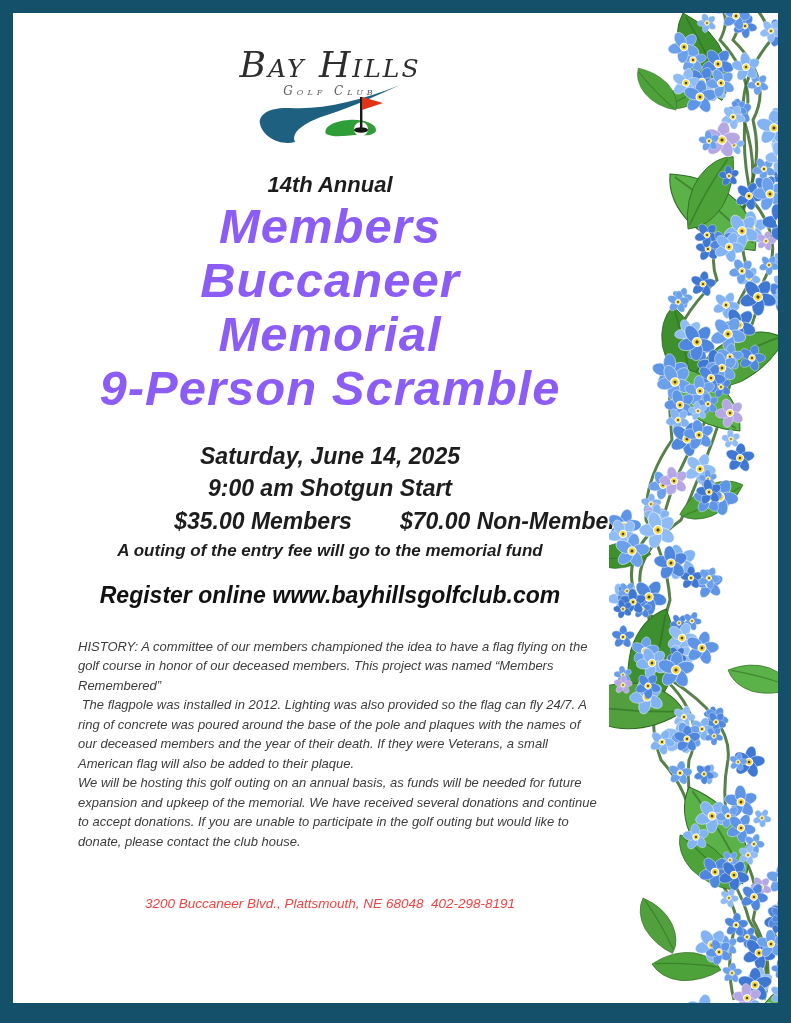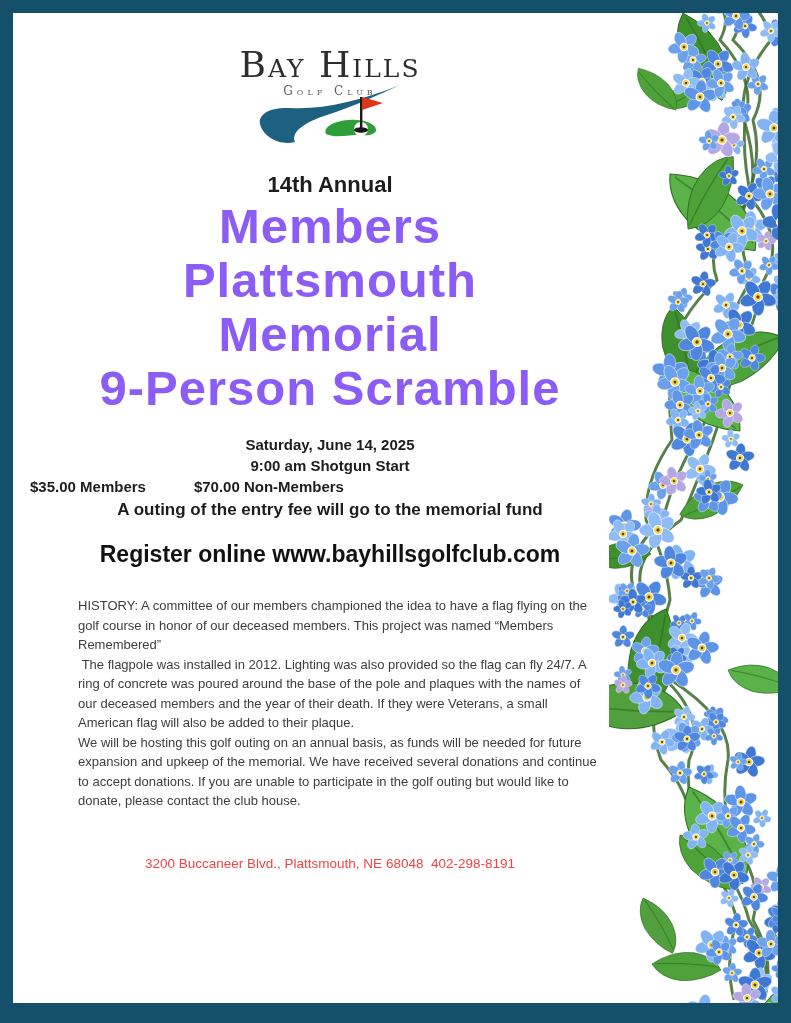--- a/index.html
+++ b/index.html
@@ -16,20 +16,21 @@
     overflow:hidden;
   }
 
   .content {
     position:absolute;
     left:17px; top:0;
     width:600px;
     text-align:center;
     z-index:1;
     color:#1e1e1e;
+    font-style:italic;
   }
 
   
   .logo { margin-top:33px; height:112px; position:relative; }
   .logo-name {
     font-family:"DejaVu Serif", serif;
     font-variant:small-caps;
     font-size:36px; font-weight:500;
     letter-spacing:2px; color:#2d2d2d;
     line-height:1.05;
@@ -42,22 +43,22 @@
     position:relative; z-index:2;
   }
   .logo-art { display:block; margin:-14px auto 0; position:relative; z-index:1; }
 
   
   .edition { margin-top:14px; font-size:22px; font-weight:700; color:#1d1d1d; }
   .title   { margin-top:2px; font-size:49px; font-weight:700; line-height:1.1;
              letter-spacing:1px; color:#8b5cf6; }
   .title div { white-space:nowrap; }
 
-  .details { margin-top:18px; font-size:15px; font-weight:700; line-height:1.42; color:#1d1d1d; }
-  .price-row { display:flex; justify-content:flex-start; gap:48px; }
+  .details { margin-top:24px; font-size:23px; font-weight:700; line-height:1.42; color:#1d1d1d; }
+  .price-row { display:flex; justify-content:flex-end; gap:48px; }
   .fee-note { margin-top:3px; font-size:17px; font-weight:700; color:#1d1d1d; }
 
   .register { margin-top:21px; font-size:23px; font-weight:700; color:#111; }
 
   .history {
     margin-top:28px;
     padding:0 30px 0 48px;
     text-align:left;
     font-size:13px; line-height:1.5;
     color:#3d3d3d;
@@ -100,21 +101,21 @@
           <rect x="130" y="13" width="2.4" height="33" fill="#1a1a1a"></rect>
           <polygon points="132,13 153,19 132,26" fill="#df3418"></polygon>
         </g>
       </svg>
     </div>
 
     <div class="edition">14th Annual</div>
 
     <div class="title">
       <div>Members</div>
-      <div>Plattsmouth</div>
+      <div>Buccaneer</div>
       <div>Memorial</div>
       <div>9-Person Scramble</div>
     </div>
 
     <div class="details">
       <div>Saturday, June 14, 2025</div>
       <div>9:00 am Shotgun Start</div>
       <div class="price-row">
         <span>$35.00 Members</span>
         <span>$70.00 Non-Members</span>

